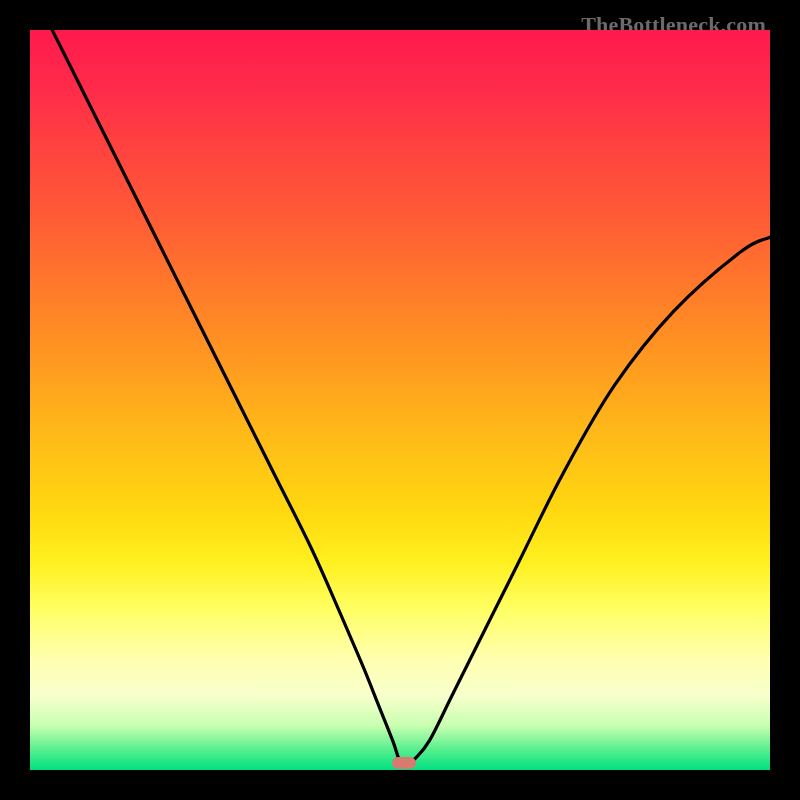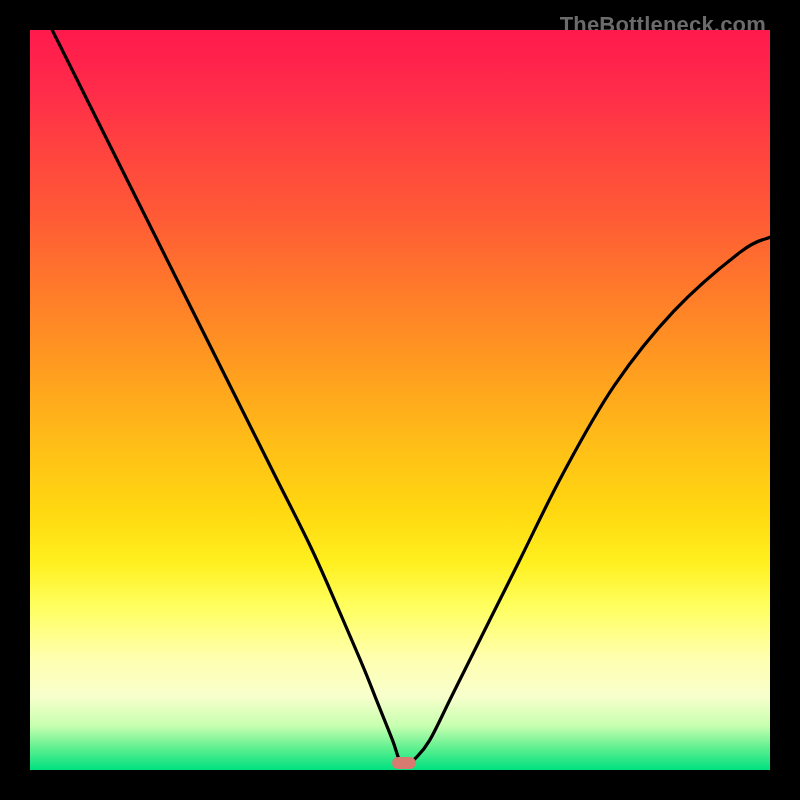--- a/index.html
+++ b/index.html
@@ -37,21 +37,21 @@
       #f8ffcc 90%,
       #c8ffb0 94%,
       #60f090 97%,
       #00e080 100%
     );
   }
   .watermark {
     position: absolute;
     top: 12px;
     right: 34px;
-    font-family: Liberation Sans, sans-serif;
+    font-family: Liberation Serif, serif;
     font-size: 22px;
     font-weight: 600;
     color: #6b6b6b;
     letter-spacing: 0.2px;
   }
   svg.curve {
     position: absolute;
     left: 0;
     top: 0;
     width: 740px;

